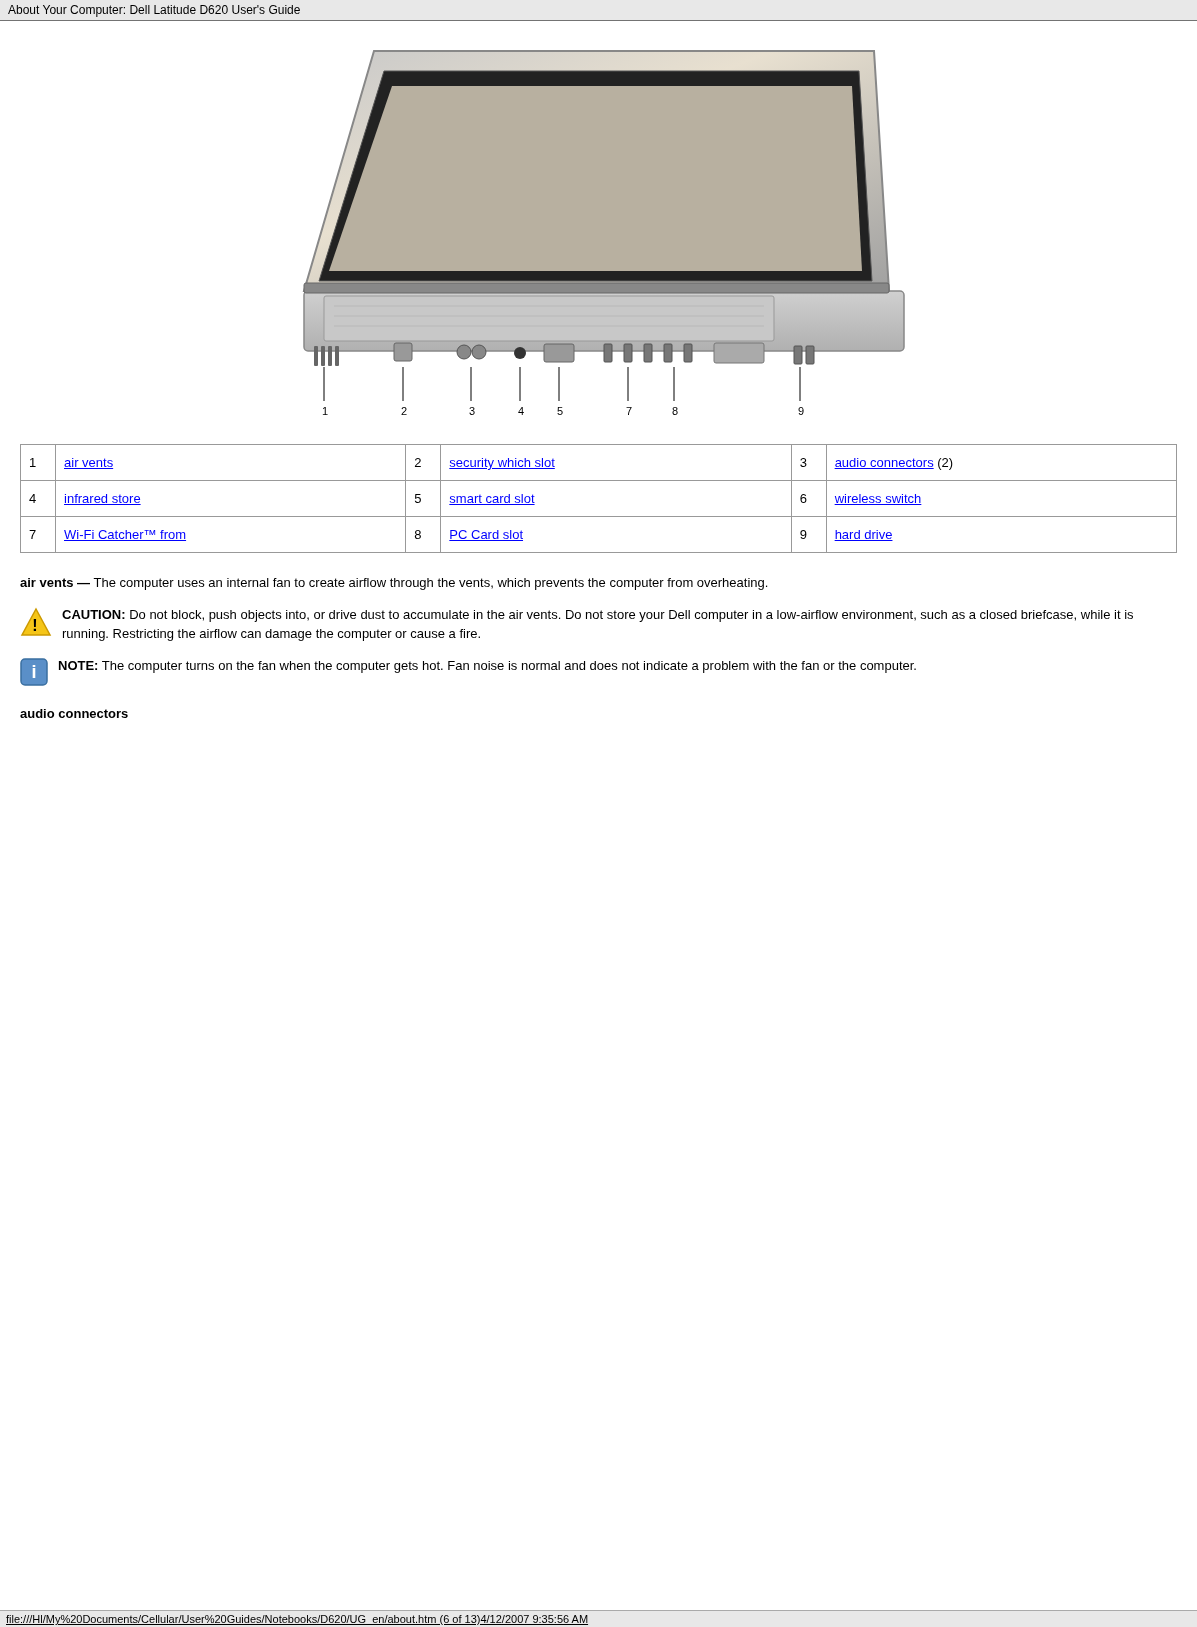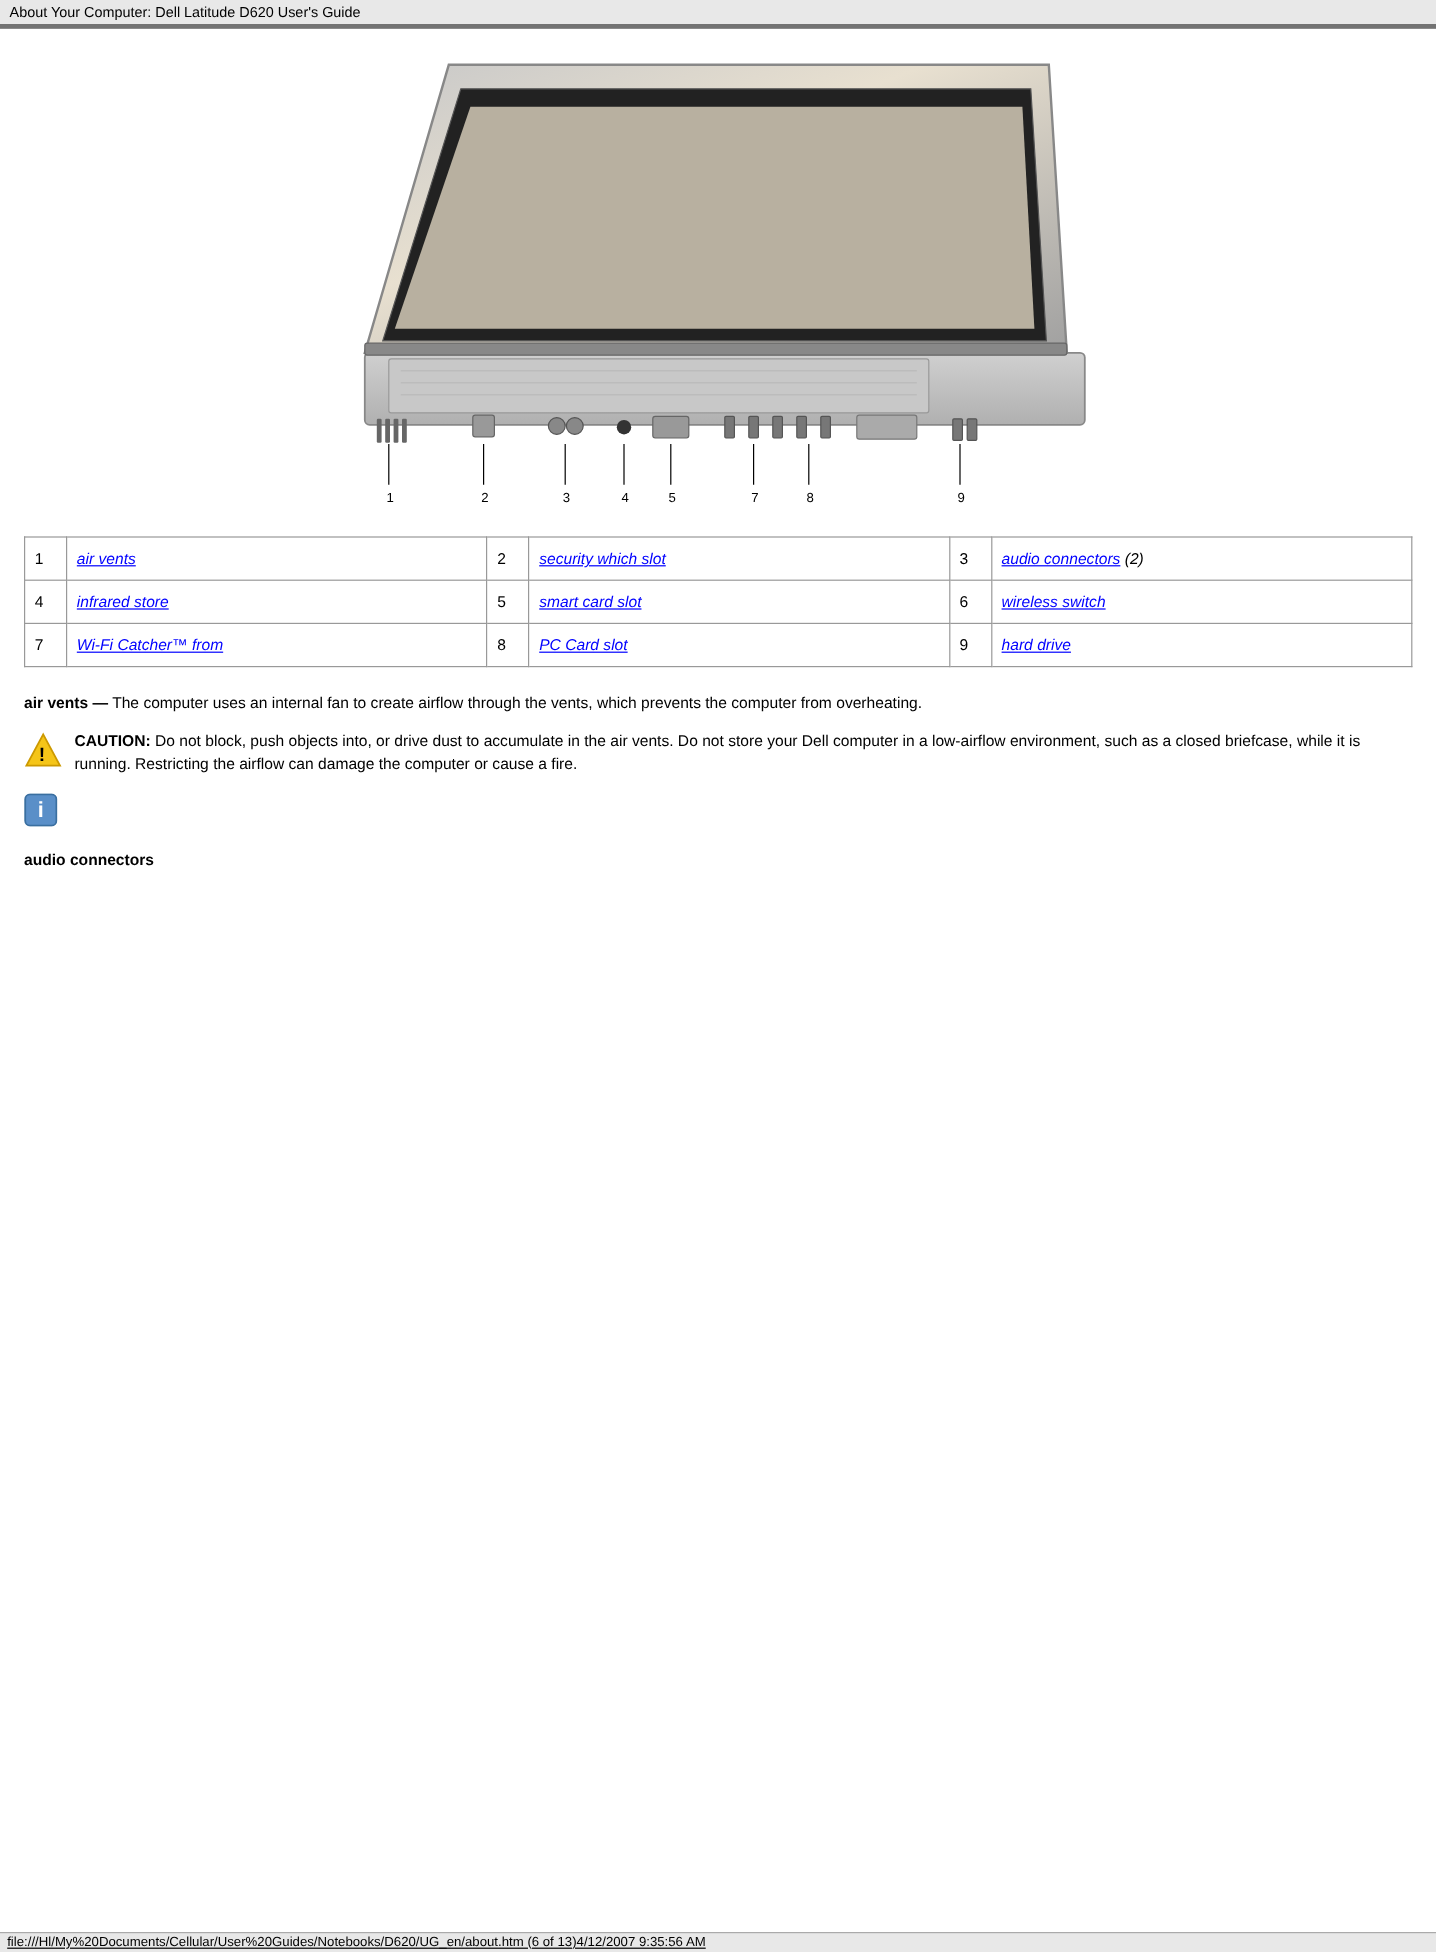--- a/index.html
+++ b/index.html
@@ -7,21 +7,21 @@
       font-family: Arial, sans-serif;
       font-size: 13px;
       background: #fff;
       color: #000;
       width: 1197px;
       min-height: 1627px;
       padding: 0;
     }
     #title-bar {
       background: #e8e8e8;
-      border-bottom: 4px solid #737373;
+      border-bottom: 1px solid #737373;
       padding: 3px 8px;
       font-size: 12px;
       color: #000;
     }
     #content {
       padding: 10px 20px 20px 20px;
     }
     #laptop-image-container {
       text-align: center;
       margin: 10px 0 20px 0;
@@ -43,21 +43,20 @@
       padding: 10px 8px;
       vertical-align: top;
       width: 16.66%;
     }
     .feature-table td.num {
       width: 3%;
       font-weight: normal;
     }
     .feature-table td.label {
       width: 30%;
-      font-style: italic;
     }
     a {
       color: #00f;
       text-decoration: underline;
     }
     .description-text {
       margin-bottom: 12px;
       line-height: 1.5;
     }
     .caution-box {
@@ -285,20 +284,23 @@
     <p class="caution-text">
       <strong>CAUTION:</strong><span> Do not block, push objects into, or drive dust to accumulate in the air vents. Do not store your Dell computer in a low-airflow environment, such as a closed briefcase, while it is running. Restricting the airflow can damage the computer or cause a fire.</span>
     </p>
   </div>
 
   <div class="note-box">
     <svg class="note-icon" viewBox="0 0 28 28" xmlns="http://www.w3.org/2000/svg">
       <rect x="1" y="1" width="26" height="26" rx="4" fill="#5a8fc8" stroke="#3a6fa0" stroke-width="1.5"></rect>
       <text x="14" y="20" font-size="18" font-family="Arial" font-weight="bold" fill="#fff" text-anchor="middle">i</text>
     </svg>
+    <p class="note-text">
+      <strong>NOTE:</strong><span> The computer turns on the fan when the computer gets hot. Fan noise is normal and does not indicate a problem with the fan or the computer.</span>
+    </p>
   </div>
 
 
   <p class="audio-connectors-heading">
     <strong>audio connectors</strong>
   </p>
 
 </div>
 
 <div class="status-bar">

